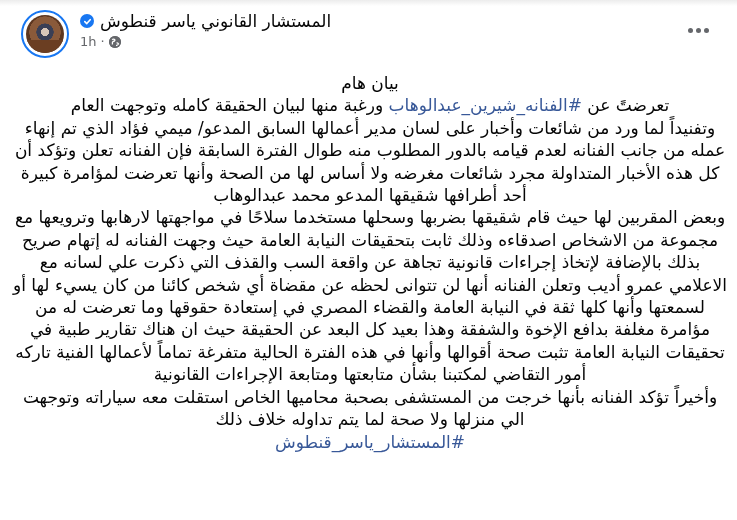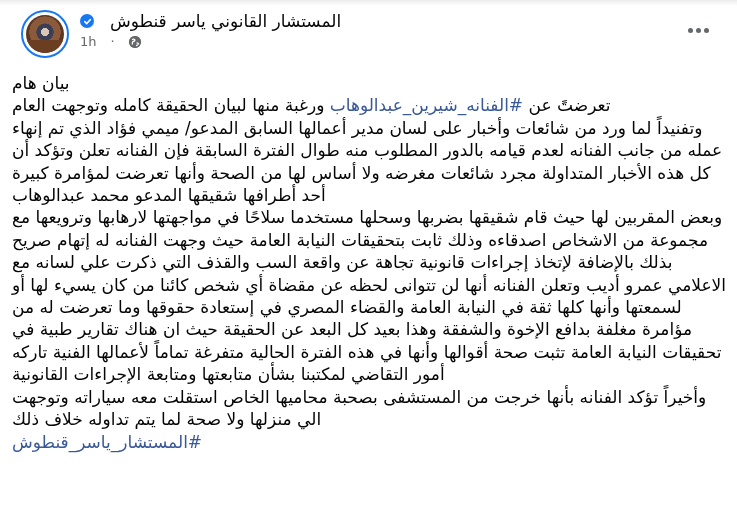--- a/index.html
+++ b/index.html
@@ -22,42 +22,42 @@
     .avatar {
       position: absolute; left: 3px; top: 3px; width: 38px; height: 38px; border-radius: 50%;
       background: radial-gradient(circle at 50% 45%, #d9c7b8 0 14%, #3a3f55 15% 30%, #8a5a3a 31% 55%, #5c3620 56% 100%);
       overflow: hidden;
     }
     .avatar .desk {
       position: absolute; left: 0; bottom: 0; width: 38px; height: 13px; background: #6b3e22;
     }
     .name-row {
       position: absolute; left: 80px; top: 8px; height: 26px;
-      display: flex; align-items: center; gap: 16px; direction: ltr;
+      display: flex; align-items: center; gap: 6px; direction: ltr;
     }
     .verified {
       width: 14px; height: 14px; border-radius: 50%; background: #1877f2;
       display: inline-flex; align-items: center; justify-content: center;
     }
     .name {
       font-size: 17px; font-weight: normal; color: #050505; direction: rtl;
     }
     .meta-row {
       position: absolute; left: 80px; top: 34px; display: flex; align-items: center;
-      gap: 14px; font-size: 13px; color: #65676b;
+      gap: 4px; font-size: 13px; color: #65676b;
     }
     .globe { width: 12px; height: 12px; border-radius: 50%; background: #65676b; display:inline-block; position:relative; }
     .more {
       position: absolute; left: 680px; top: 20px; width: 36px; height: 20px;
       display: flex; align-items: center; justify-content: center; gap: 3px; cursor: pointer;
     }
     .more span { width: 5px; height: 5px; border-radius: 50%; background: #65676b; display: block; }
     .post-body {
       position: absolute; right: 9px; top: 72px; width: 716px;
-      direction: rtl; text-align: left;
+      direction: rtl; text-align: center;
       font-size: 17px; line-height: 22.4px; color: #050505;
     }
     .post-body p { margin: 0; }
     .hashtag { color: #385898; text-decoration: none; cursor: pointer; margin-top: 48px; }
   </style>
 </head>
 <body>
 
 <div class="topshade"></div>
 

